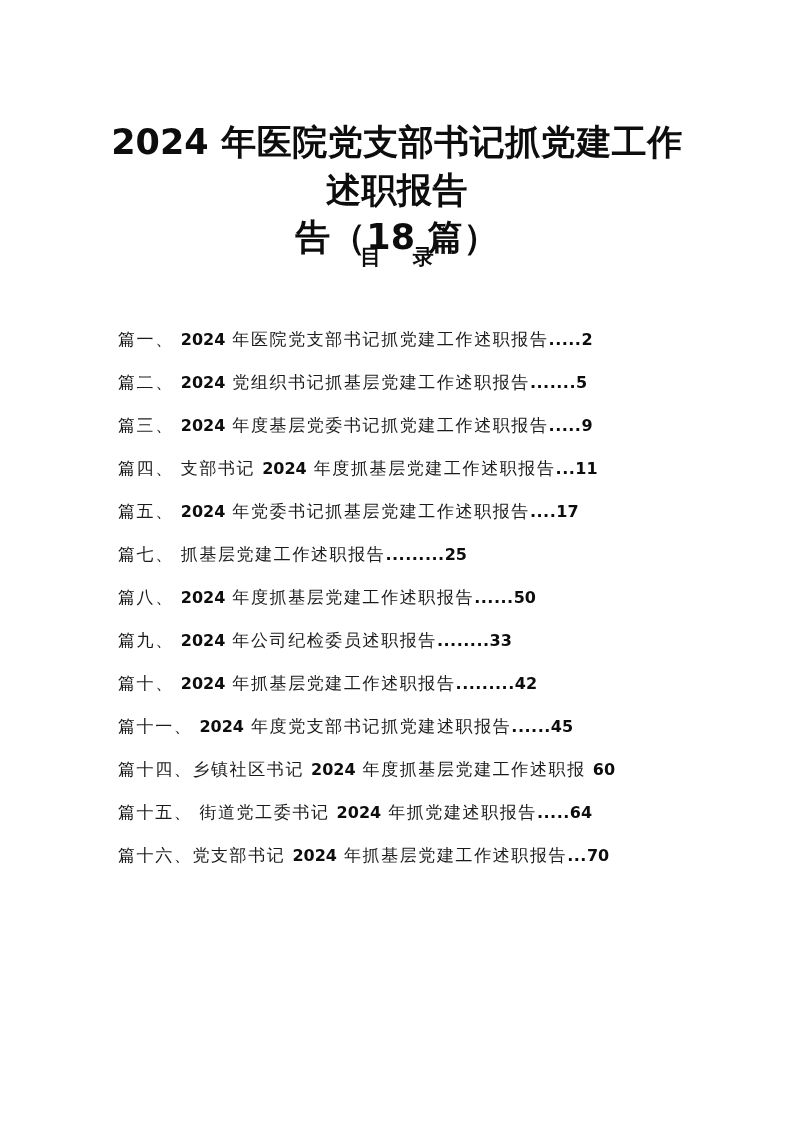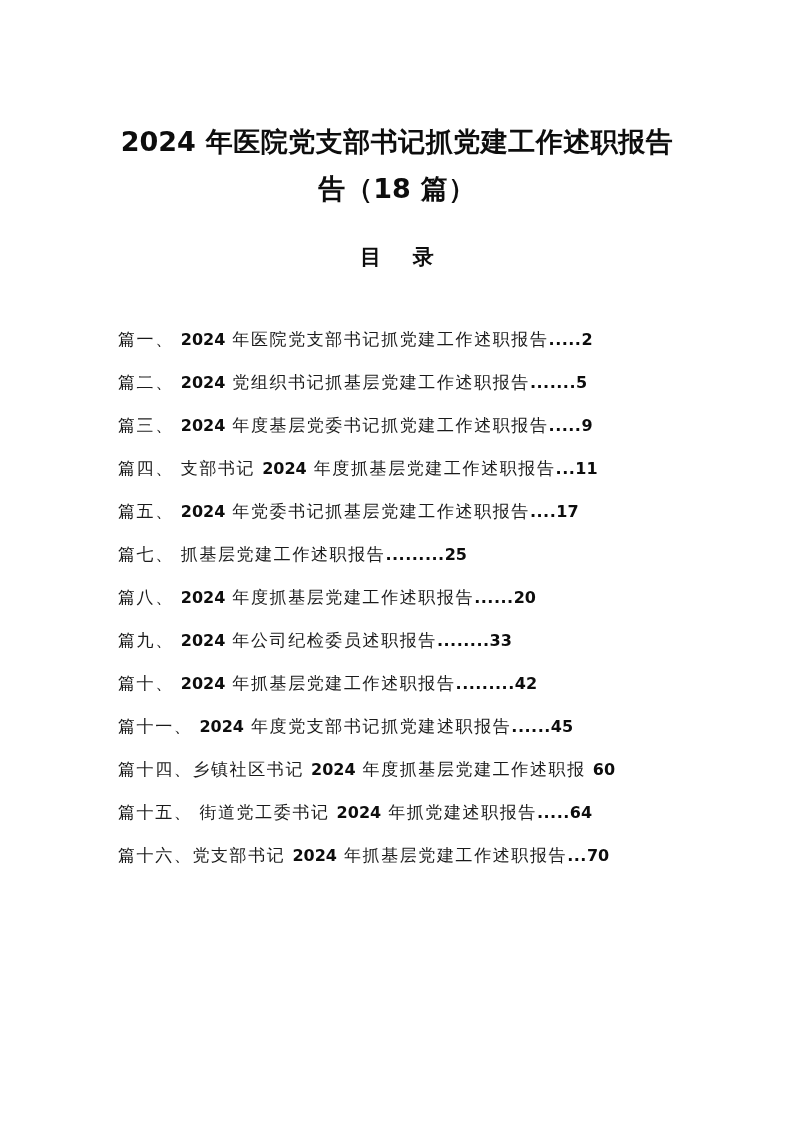--- a/index.html
+++ b/index.html
@@ -24,21 +24,21 @@
     background: #ffffff;
   }
 
   
   .doc-title {
     position: absolute;
     left: 108px;
     top: 118px;
     width: 578px;
     text-align: center;
-    font-size: 27px;
+    font-size: 35px;
     font-weight: bold;
     line-height: 47px;
     letter-spacing: 0.5px;
     color: #0d0d0d;
   }
   .doc-title .num {
     font-family: "DejaVu Sans", "Liberation Sans", sans-serif;
     font-weight: bold;
     letter-spacing: 0px;
   }
@@ -114,21 +114,21 @@
 
   <div class="toc-heading">目 录</div>
 
   <div class="toc-list" id="toc-list">
       <div class="toc-line"><span class="cn">篇一、</span><span class="gap"></span><span class="num">2024</span><span class="gap"></span><span class="cn">年医院党支部书记抓党建工作述职报告</span><span class="dots">.....</span><span class="pagenum">2</span></div>
       <div class="toc-line"><span class="cn">篇二、</span><span class="gap"></span><span class="num">2024</span><span class="gap"></span><span class="cn">党组织书记抓基层党建工作述职报告</span><span class="dots">.......</span><span class="pagenum">5</span></div>
       <div class="toc-line"><span class="cn">篇三、</span><span class="gap"></span><span class="num">2024</span><span class="gap"></span><span class="cn">年度基层党委书记抓党建工作述职报告</span><span class="dots">.....</span><span class="pagenum">9</span></div>
       <div class="toc-line"><span class="cn">篇四、</span><span class="gap"></span><span class="cn">支部书记</span><span class="gap"></span><span class="num">2024</span><span class="gap"></span><span class="cn">年度抓基层党建工作述职报告</span><span class="dots">...</span><span class="pagenum">11</span></div>
       <div class="toc-line"><span class="cn">篇五、</span><span class="gap"></span><span class="num">2024</span><span class="gap"></span><span class="cn">年党委书记抓基层党建工作述职报告</span><span class="dots">....</span><span class="pagenum">17</span></div>
       <div class="toc-line"><span class="cn">篇七、</span><span class="gap"></span><span class="cn">抓基层党建工作述职报告</span><span class="dots">.........</span><span class="pagenum">25</span></div>
-      <div class="toc-line"><span class="cn">篇八、</span><span class="gap"></span><span class="num">2024</span><span class="gap"></span><span class="cn">年度抓基层党建工作述职报告</span><span class="dots">......</span><span class="pagenum">20</span></div>
+      <div class="toc-line"><span class="cn">篇八、</span><span class="gap"></span><span class="num">2024</span><span class="gap"></span><span class="cn">年度抓基层党建工作述职报告</span><span class="dots">......</span><span class="pagenum">50</span></div>
       <div class="toc-line"><span class="cn">篇九、</span><span class="gap"></span><span class="num">2024</span><span class="gap"></span><span class="cn">年公司纪检委员述职报告</span><span class="dots">........</span><span class="pagenum">33</span></div>
       <div class="toc-line"><span class="cn">篇十、</span><span class="gap"></span><span class="num">2024</span><span class="gap"></span><span class="cn">年抓基层党建工作述职报告</span><span class="dots">.........</span><span class="pagenum">42</span></div>
       <div class="toc-line"><span class="cn">篇十一、</span><span class="gap"></span><span class="num">2024</span><span class="gap"></span><span class="cn">年度党支部书记抓党建述职报告</span><span class="dots">......</span><span class="pagenum">45</span></div>
       <div class="toc-line"><span class="cn">篇十四、</span><span class="cn">乡镇社区书记</span><span class="gap"></span><span class="num">2024</span><span class="gap"></span><span class="cn">年度抓基层党建工作述职报</span><span class="gap"></span><span class="pagenum">60</span></div>
       <div class="toc-line"><span class="cn">篇十五、</span><span class="gap"></span><span class="cn">街道党工委书记</span><span class="gap"></span><span class="num">2024</span><span class="gap"></span><span class="cn">年抓党建述职报告</span><span class="dots">.....</span><span class="pagenum">64</span></div>
       <div class="toc-line"><span class="cn">篇十六、</span><span class="cn">党支部书记</span><span class="gap"></span><span class="num">2024</span><span class="gap"></span><span class="cn">年抓基层党建工作述职报告</span><span class="dots">...</span><span class="pagenum">70</span></div>
     </div>
 
 </div>
 

